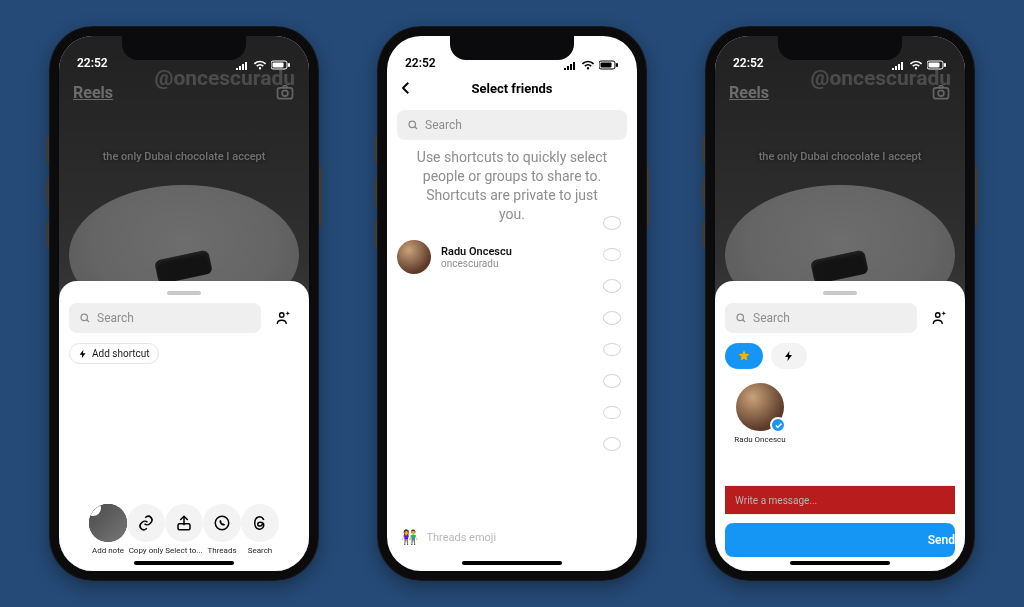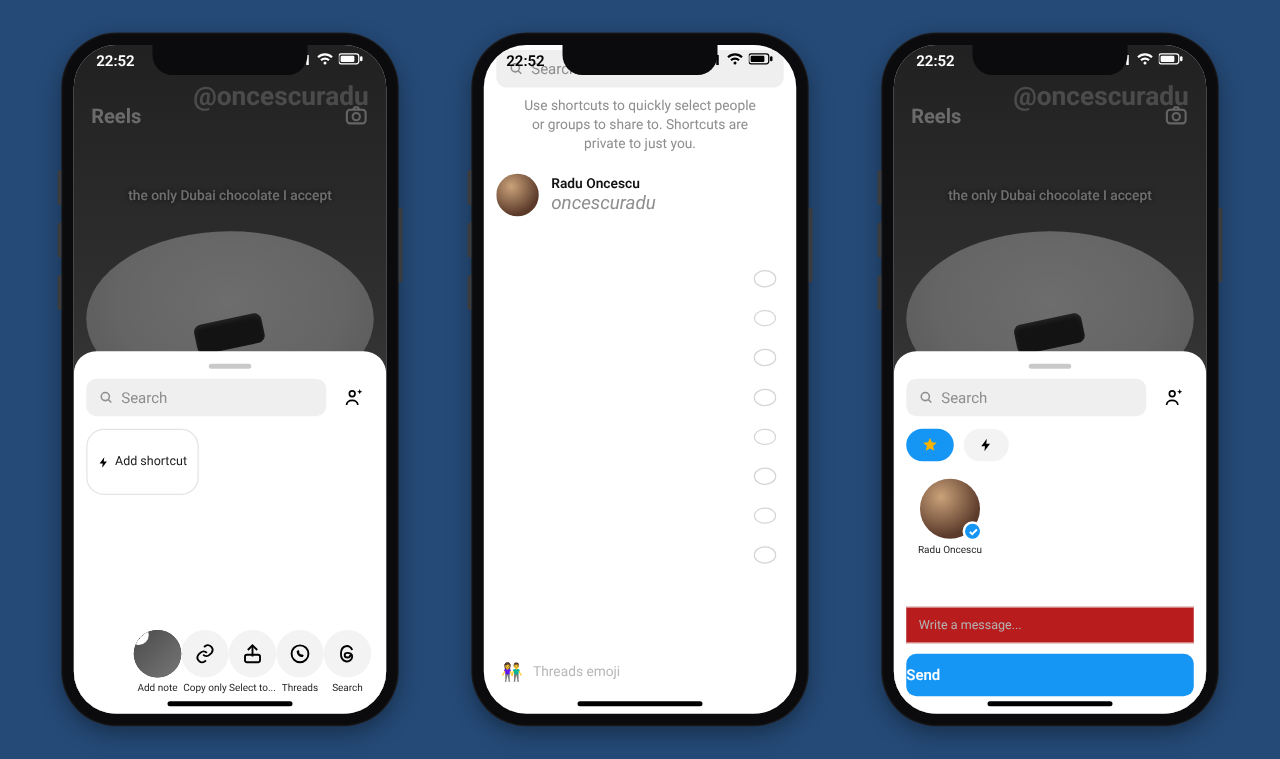--- a/index.html
+++ b/index.html
@@ -74,38 +74,38 @@
     position:absolute;
     bottom:6px;left:50%;transform:translateX(-50%);
     width:100px;height:4px;border-radius:2px;
     background:#000;
     z-index:10;
   }
 
   
   .status{
     position:absolute;top:0;left:0;right:0;height:34px;
-    display:flex;align-items:flex-start;justify-content:space-between;
+    display:flex;align-items:flex-end;justify-content:space-between;
     padding:6px 18px 0;
     font-size:12px;font-weight:600;color:#000;z-index:9;
   }
   .status.light{color:#fff;}
   .status .right{display:flex;align-items:center;gap:4px;}
   .status svg{display:block;}
 
   
   .reel-bg{
     position:absolute;inset:0;
     background:linear-gradient(180deg,#4a4a4c 0%,#6a6a6c 40%,#9a9a9c 75%,#bcbcbd 100%);
     display:flex;flex-direction:column;
   }
   .reel-top{
     height:44px;margin-top:34px;
     display:flex;align-items:center;justify-content:space-between;
-    padding:0 14px;color:rgba(255,255,255,0.9);font-weight:700;font-size:16px;
+    padding:0 14px;color:rgba(255,255,255,0.9);font-weight:700;font-size:16px;text-decoration:underline;
   }
   .reel-top svg{opacity:0.9;}
   .reel-caption{
     margin:36px 18px 0;text-align:center;color:rgba(255,255,255,0.95);
     font-size:11px;text-shadow:0 0 4px rgba(0,0,0,0.7);font-weight:500;
   }
   .reel-plate{
     margin:22px 10px 0;height:140px;border-radius:50%;
     background:radial-gradient(ellipse at 50% 40%, #f2f2f2 0%, #e0e0e0 55%, #bcbcbc 100%);
     position:relative;
@@ -136,25 +136,25 @@
     font-size:12px;
   }
   .icon-btn{
     width:30px;height:30px;display:flex;align-items:center;justify-content:center;
     cursor:pointer;
   }
   .chip{
     display:inline-flex;align-items:center;gap:4px;
     font-size:10px;color:var(--dark-text);
     background:#fff;border:1px solid #e4e4e4;border-radius:14px;
-    padding:20px 8px;margin-top:10px;cursor:pointer;width:max-content;
+    padding:4px 8px;margin-top:10px;cursor:pointer;width:max-content;
   }
   .spacer{flex:1;}
   
-  .actions{display:flex;justify-content:flex-end;padding:4px 2px 2px;}
+  .actions{display:flex;justify-content:center;padding:4px 2px 2px;}
   .action{display:flex;flex-direction:column;align-items:center;gap:4px;font-size:8px;color:#262626;cursor:pointer;}
   .action .circ{
     width:38px;height:38px;border-radius:50%;background:#f3f3f3;
     display:flex;align-items:center;justify-content:center;
   }
   .action.thumb .circ{background:#222;position:relative;overflow:hidden;}
   .action.thumb .circ::before{content:"";position:absolute;inset:0;background:linear-gradient(135deg,#4a4a4a,#777);}
   .action.thumb .circ::after{content:"+";position:absolute;top:-4px;left:-4px;width:16px;height:16px;border-radius:50%;background:#fff;color:#000;font-size:12px;line-height:16px;text-align:center;font-weight:700;}
 
   
@@ -174,40 +174,40 @@
     position:absolute;bottom:-2px;right:-2px;width:16px;height:16px;border-radius:50%;
     background:var(--ig-blue);border:2px solid #fff;display:flex;align-items:center;justify-content:center;
   }
   .contact .name{font-size:8px;text-align:center;color:#262626;}
   .msg-input{
     margin-top:8px;height:30px;background:#b91c1c;border-top:1px solid #eee;border-bottom:1px solid #eee;
     display:flex;align-items:center;padding:0 10px;color:#b4b4b4;font-size:10px;
   }
   .send-btn{
     margin-top:8px;height:34px;border-radius:8px;background:var(--ig-blue);color:#fff;
-    display:flex;align-items:center;justify-content:flex-start;font-size:12px;font-weight:600;cursor:pointer;
+    display:flex;align-items:center;justify-content:flex-end;font-size:12px;font-weight:600;cursor:pointer;
   }
 
   
   .p2-top{
     position:relative;height:36px;margin-top:34px;display:flex;align-items:center;justify-content:center;
     font-size:13px;font-weight:700;color:#000;
   }
   .p2-back{position:absolute;left:10px;top:0;bottom:0;display:flex;align-items:center;cursor:pointer;}
   .p2-search{
     margin:4px 10px 0;height:30px;background:var(--lightgray);border-radius:8px;
     display:flex;align-items:center;gap:6px;padding:0 10px;color:var(--gray-text);font-size:12px;
   }
-  .p2-help{margin:8px 26px 0;font-size:11px;color:#8e8e8e;text-align:center;line-height:1.35;}
+  .p2-help{margin:8px 26px 0;font-size:14px;color:#8e8e8e;text-align:center;line-height:1.35;}
   .p2-list{margin:10px 10px 0;flex:1;overflow:hidden;}
   .p2-row{display:flex;align-items:center;gap:10px;height:46px;} 
   .p2-avatar{width:34px;height:34px;border-radius:50%;background:radial-gradient(circle at 35% 30%,#caa27a 0%,#5b3a2a 70%);}
   .p2-name{display:flex;flex-direction:column;}
   .p2-name .n{font-size:11px;font-weight:600;color:#111;}
-  .p2-name .u{font-size:15px;color:#8e8e8e;font-style:italic;}
+  .p2-name .u{font-size:10px;color:#8e8e8e;}
   .p2-radio-col{position:absolute;right:16px;top:180px;bottom:120px;display:flex;flex-direction:column;gap:18px;}
   .p2-radio{width:18px;height:18px;border-radius:50%;border:1.5px solid #d5d5d5;}
   .p2-bottom{position:absolute;left:0;right:0;bottom:10px;padding:0 10px;}
   .p2-emoji{
     height:32px;display:flex;align-items:center;gap:8px;padding:0 4px;color:#b8b8b8;font-size:11px;margin-bottom:8px;
   }
   .p2-create{
     height:34px;border-radius:7px;background:var(--ig-blue-light);color:#fff;
     display:flex;align-items:center;justify-content:center;font-size:12px;font-weight:600;cursor:pointer;
   }
@@ -335,20 +335,28 @@
             <path fill="currentColor" d="M7 9.5a1.2 1.2 0 100-2.4 1.2 1.2 0 000 2.4zM3.2 5.6a5.4 5.4 0 017.6 0l-1.2 1.2a3.7 3.7 0 00-5.2 0zM.8 3.2a8.8 8.8 0 0112.4 0l-1.2 1.2a7.1 7.1 0 00-10 0z"></path>
           </svg>
         <svg width="20" height="10" viewBox="0 0 20 10">
             <rect x="0" y="1" width="16" height="8" rx="2" fill="none" stroke="currentColor"></rect>
             <rect x="1.5" y="2.5" width="11" height="5" rx="1" fill="currentColor"></rect>
             <rect x="17" y="3" width="2" height="4" rx="1" fill="currentColor"></rect>
           </svg>
       </span>
     </div>
 
+    <div class="p2-top">
+      <div class="p2-back">
+        <svg width="18" height="18" viewBox="0 0 24 24" fill="none" stroke="#000" stroke-width="2.5">
+            <path d="M15 5l-7 7 7 7"></path>
+          </svg>
+      </div>
+      <span>Select friends</span>
+    </div>
 
     <div class="p2-search">
       <svg width="12" height="12" viewBox="0 0 24 24" fill="none" stroke="currentColor" stroke-width="2.5">
           <circle cx="10.5" cy="10.5" r="6.5"></circle>
           <path d="M20 20l-4.5-4.5"></path>
         </svg>
       <span>Search</span>
     </div>
 
     <div class="p2-help">Use shortcuts to quickly select people or groups to share to. Shortcuts are private to just you.</div>

